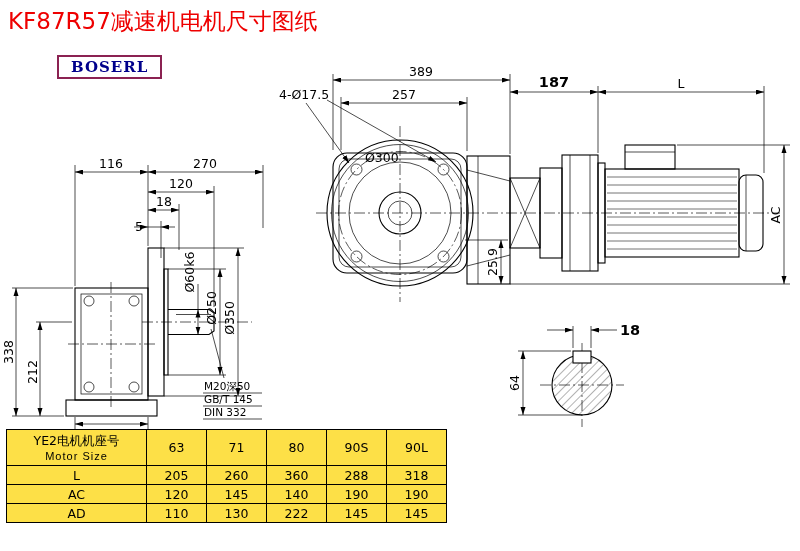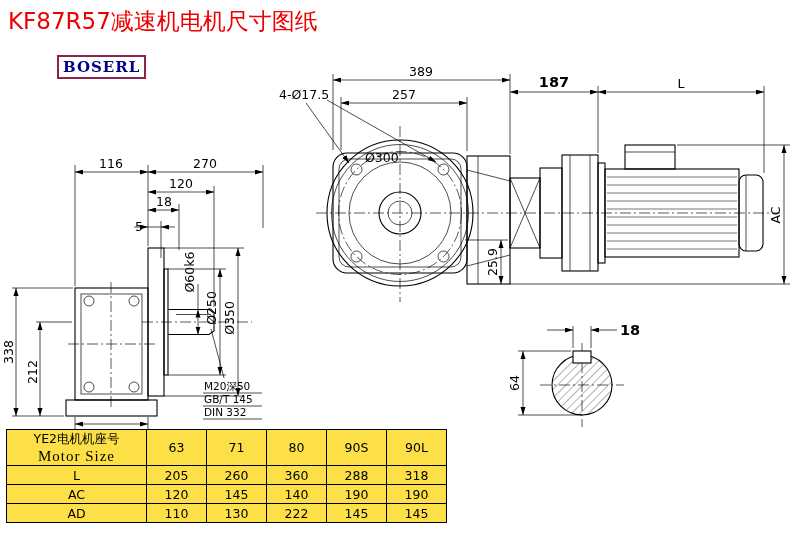--- a/index.html
+++ b/index.html
@@ -1,39 +1,39 @@
 <!DOCTYPE html>
 <html><head>
 <meta charset="utf-8">
 <style>
   *{margin:0;padding:0;box-sizing:border-box}
   html,body{width:800px;height:551px;background:#fff;overflow:hidden;position:relative;
     font-family:"DejaVu Sans",sans-serif;color:#000}
   #title{position:absolute;left:8px;top:6px;font-size:23px;font-weight:normal;color:#ee0000;
     font-family:"DejaVu Sans",sans-serif;white-space:nowrap}
-  #brand{position:absolute;left:57px;top:55px;border:2px solid #8b2252;padding:1px 4px;
+  #brand{position:absolute;left:57px;top:55px;border:2px solid #8b2252;padding:1px 12px;
     font-family:"DejaVu Serif",serif;font-weight:bold;font-size:15px;color:#00008b;
     letter-spacing:1px;background:#fff}
   svg#drawing{position:absolute;left:0;top:0}
   .ol{fill:none;stroke:#000;stroke-width:1.1}
   .dl{fill:none;stroke:#000;stroke-width:0.7}
   .fin{fill:none;stroke:#000;stroke-width:0.55}
   .cl{fill:none;stroke:#000;stroke-width:0.65;stroke-dasharray:11 3 2 3}
   text{fill:#000;font-family:"DejaVu Sans",sans-serif}
   .dimm{font-size:12.5px}
   .dimb{font-size:14.5px;font-weight:bold}
   .note{font-size:10.5px}
   #spec{position:absolute;left:6px;top:429px;border-collapse:collapse;background:#fde047}
   #spec th,#spec td{border:1px solid #000;text-align:center;vertical-align:middle;
     font-weight:normal;font-size:12.5px;padding:0}
   #spec .c0{width:140px}
   #spec .cn{width:60px}
   #spec tr{height:19px}
   #spec tr.hr{height:36px}
-  #spec .en{font-family:Liberation Serif, serif;font-size:15px;letter-spacing:1px}
+  #spec .en{font-family:Liberation Sans, sans-serif;font-size:11px;letter-spacing:1px}
 </style>
 </head>
 <body>
 
 <div id="title">KF87R57减速机电机尺寸图纸</div>
 <div id="brand">BOSERL</div>
 
 <svg id="drawing" width="800" height="551" viewBox="0 0 800 551">
   <defs>
     <marker id="ae" markerWidth="9" markerHeight="6" refX="8" refY="2.5" orient="auto" markerUnits="userSpaceOnUse">

